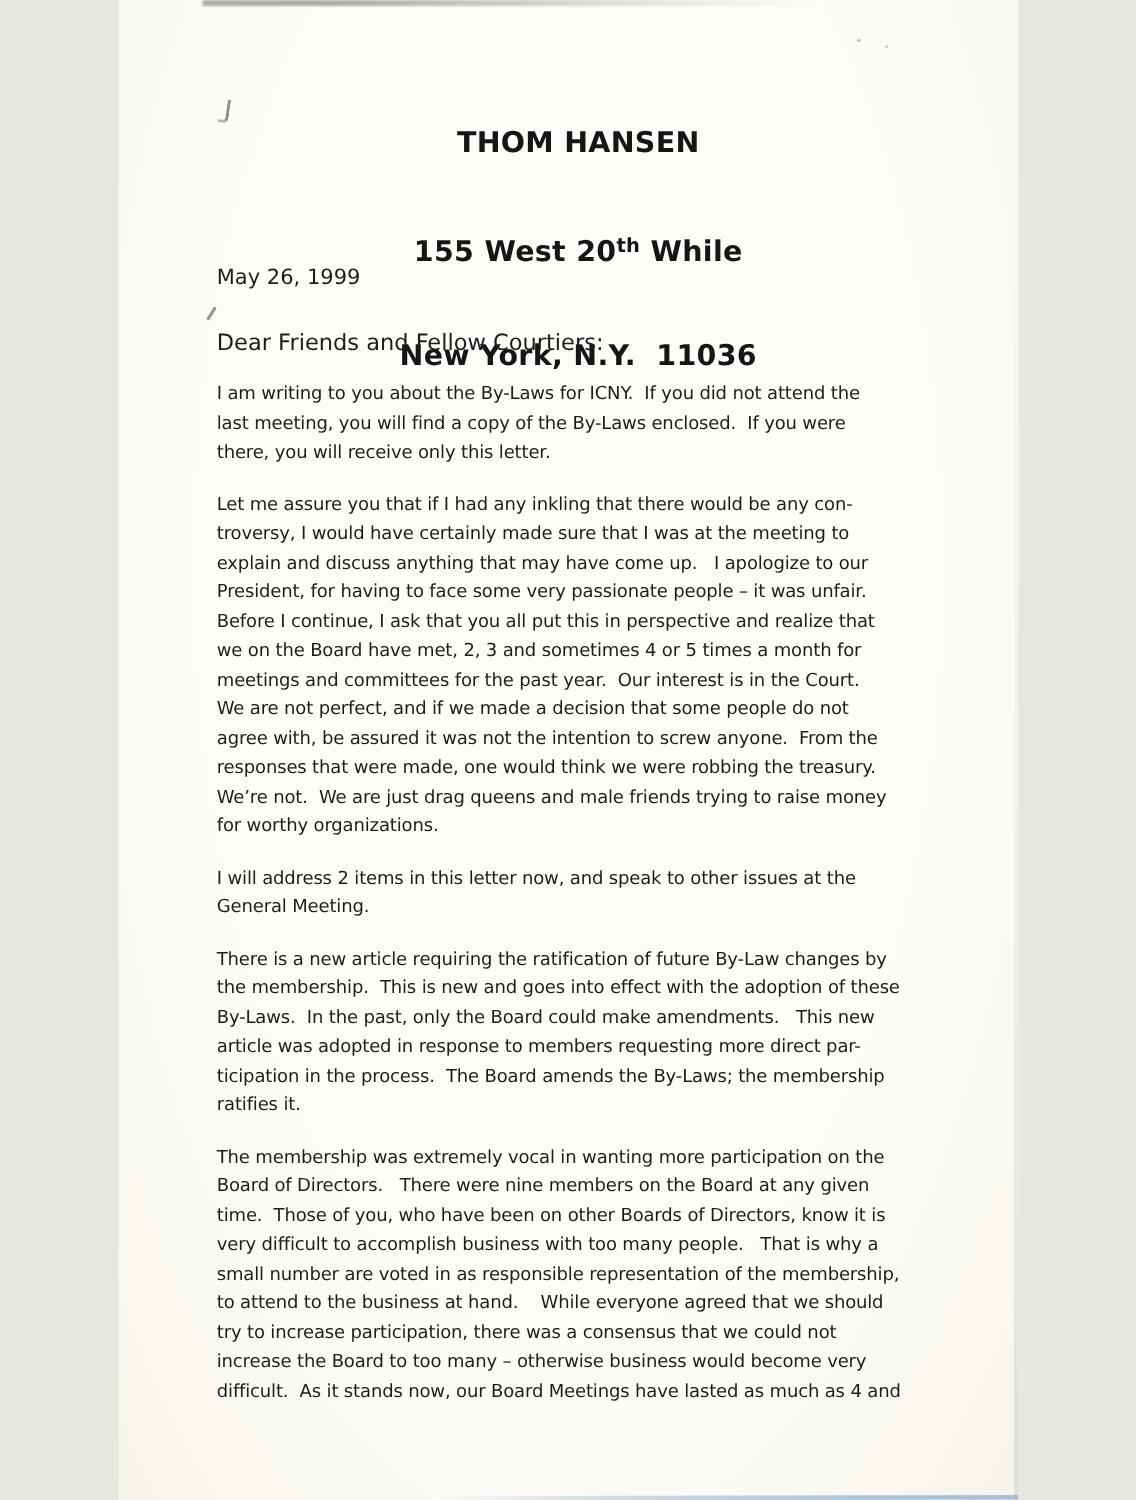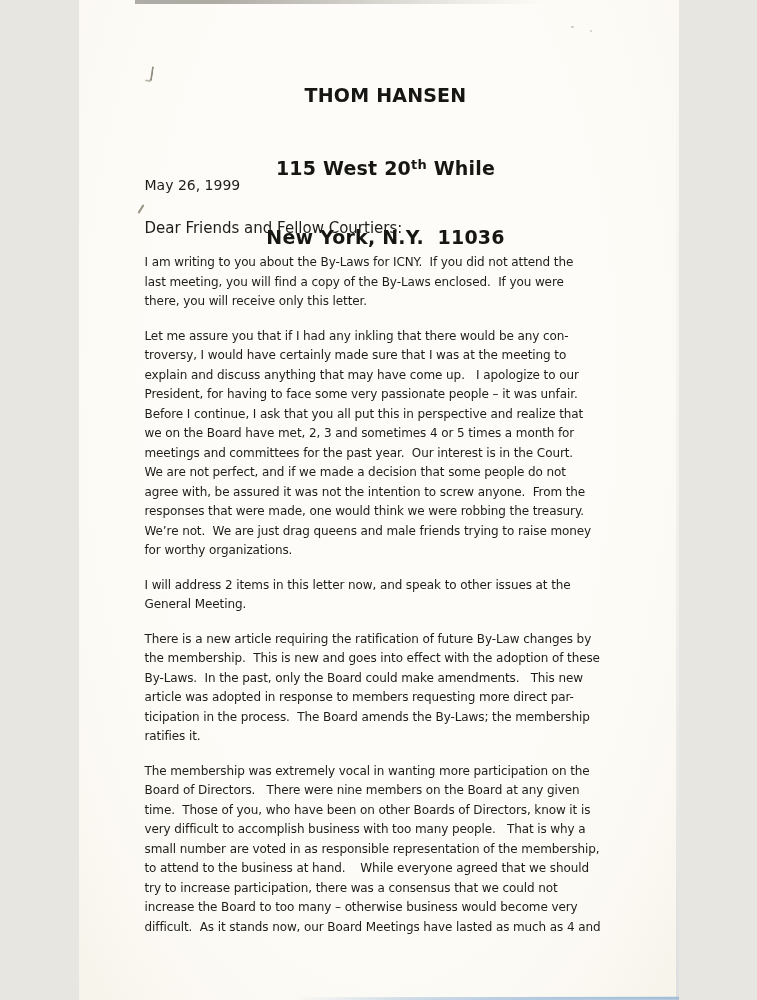--- a/index.html
+++ b/index.html
@@ -135,21 +135,21 @@
   <div class="smudge-top"></div>
   <div class="pen-mark-1"></div>
   <div class="pen-mark-2"></div>
   <div class="speck-1"></div>
   <div class="speck-2"></div>
   <div class="edge-bottom"></div>
   <div class="edge-right"></div>
 
   <div class="letterhead">
     <div><span>THOM HANSEN</span></div>
-    <div><span>115 West 20</span><span class="sup">th</span><span> While</span></div>
+    <div><span>155 West 20</span><span class="sup">th</span><span> While</span></div>
     <div><span>New York, N.Y.  11036</span></div>
   </div>
 
   <div class="letter-content">
     <p class="date-line">May 26, 1999</p>
     <p class="salutation-line">Dear Friends and Fellow Courtiers:</p>
     <p class="para">I am writing to you about the By-Laws for ICNY.  If you did not attend the
 last meeting, you will find a copy of the By-Laws enclosed.  If you were
 there, you will receive only this letter.</p>
     <p class="para">Let me assure you that if I had any inkling that there would be any con-

